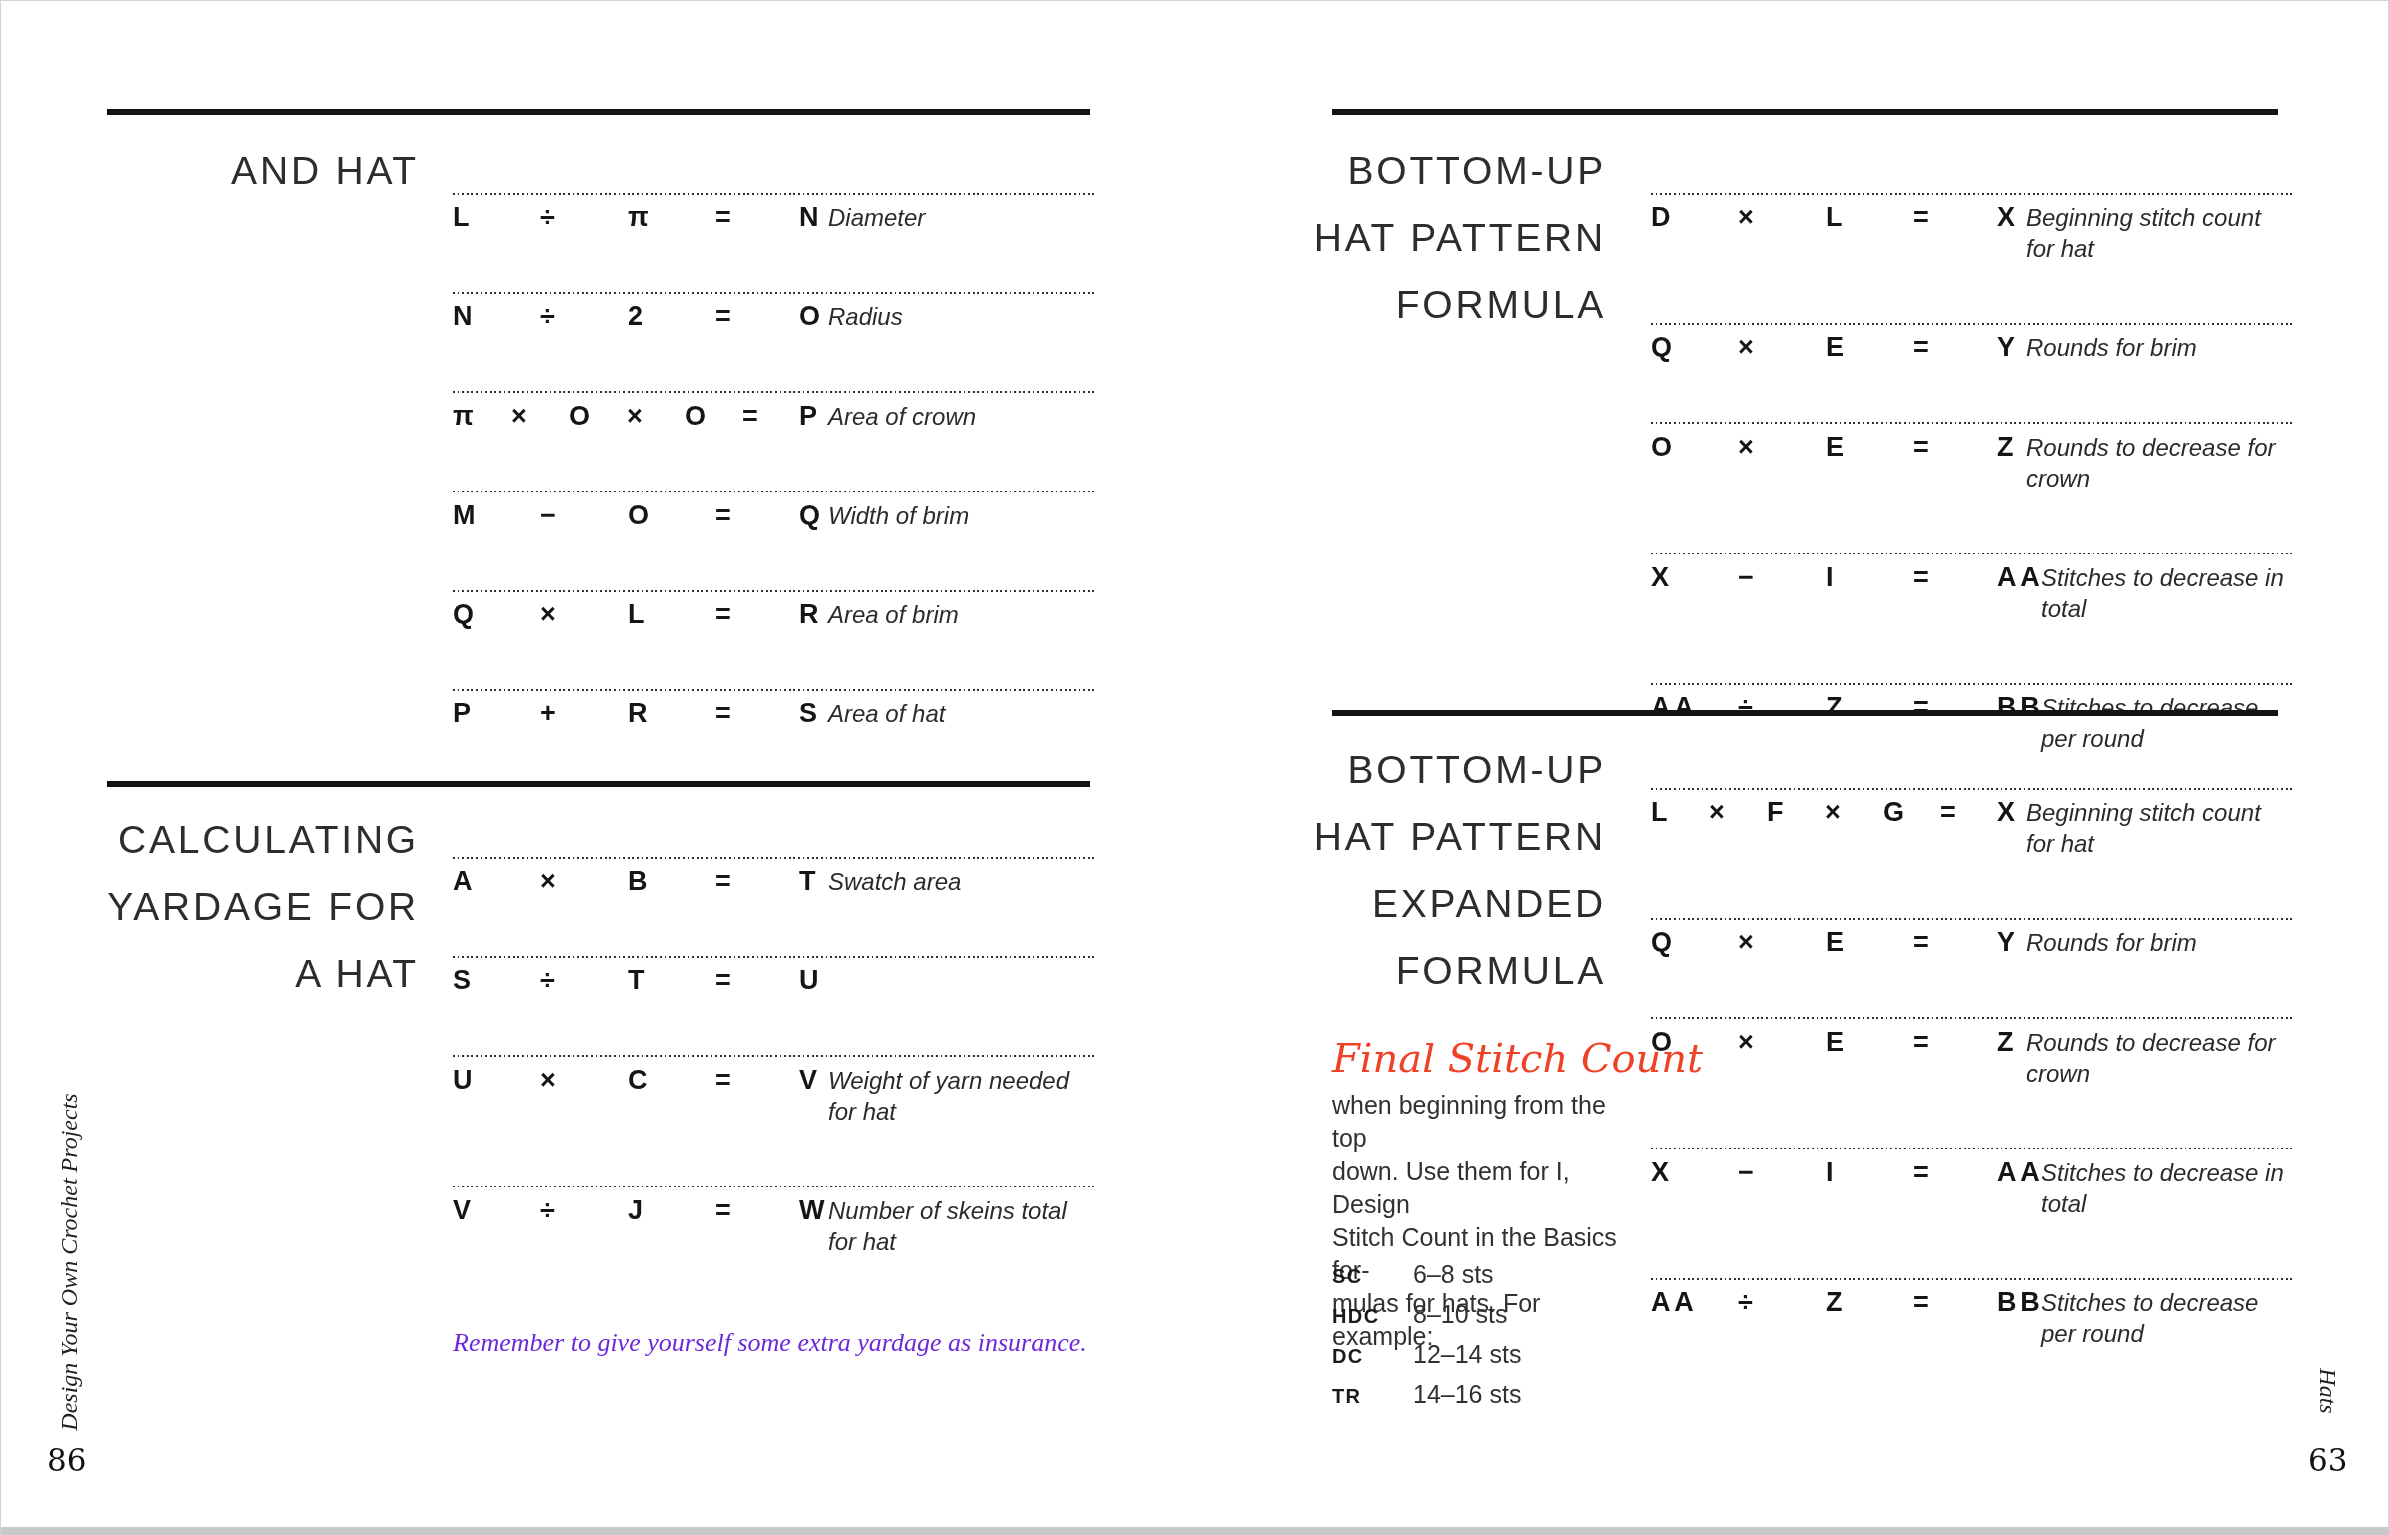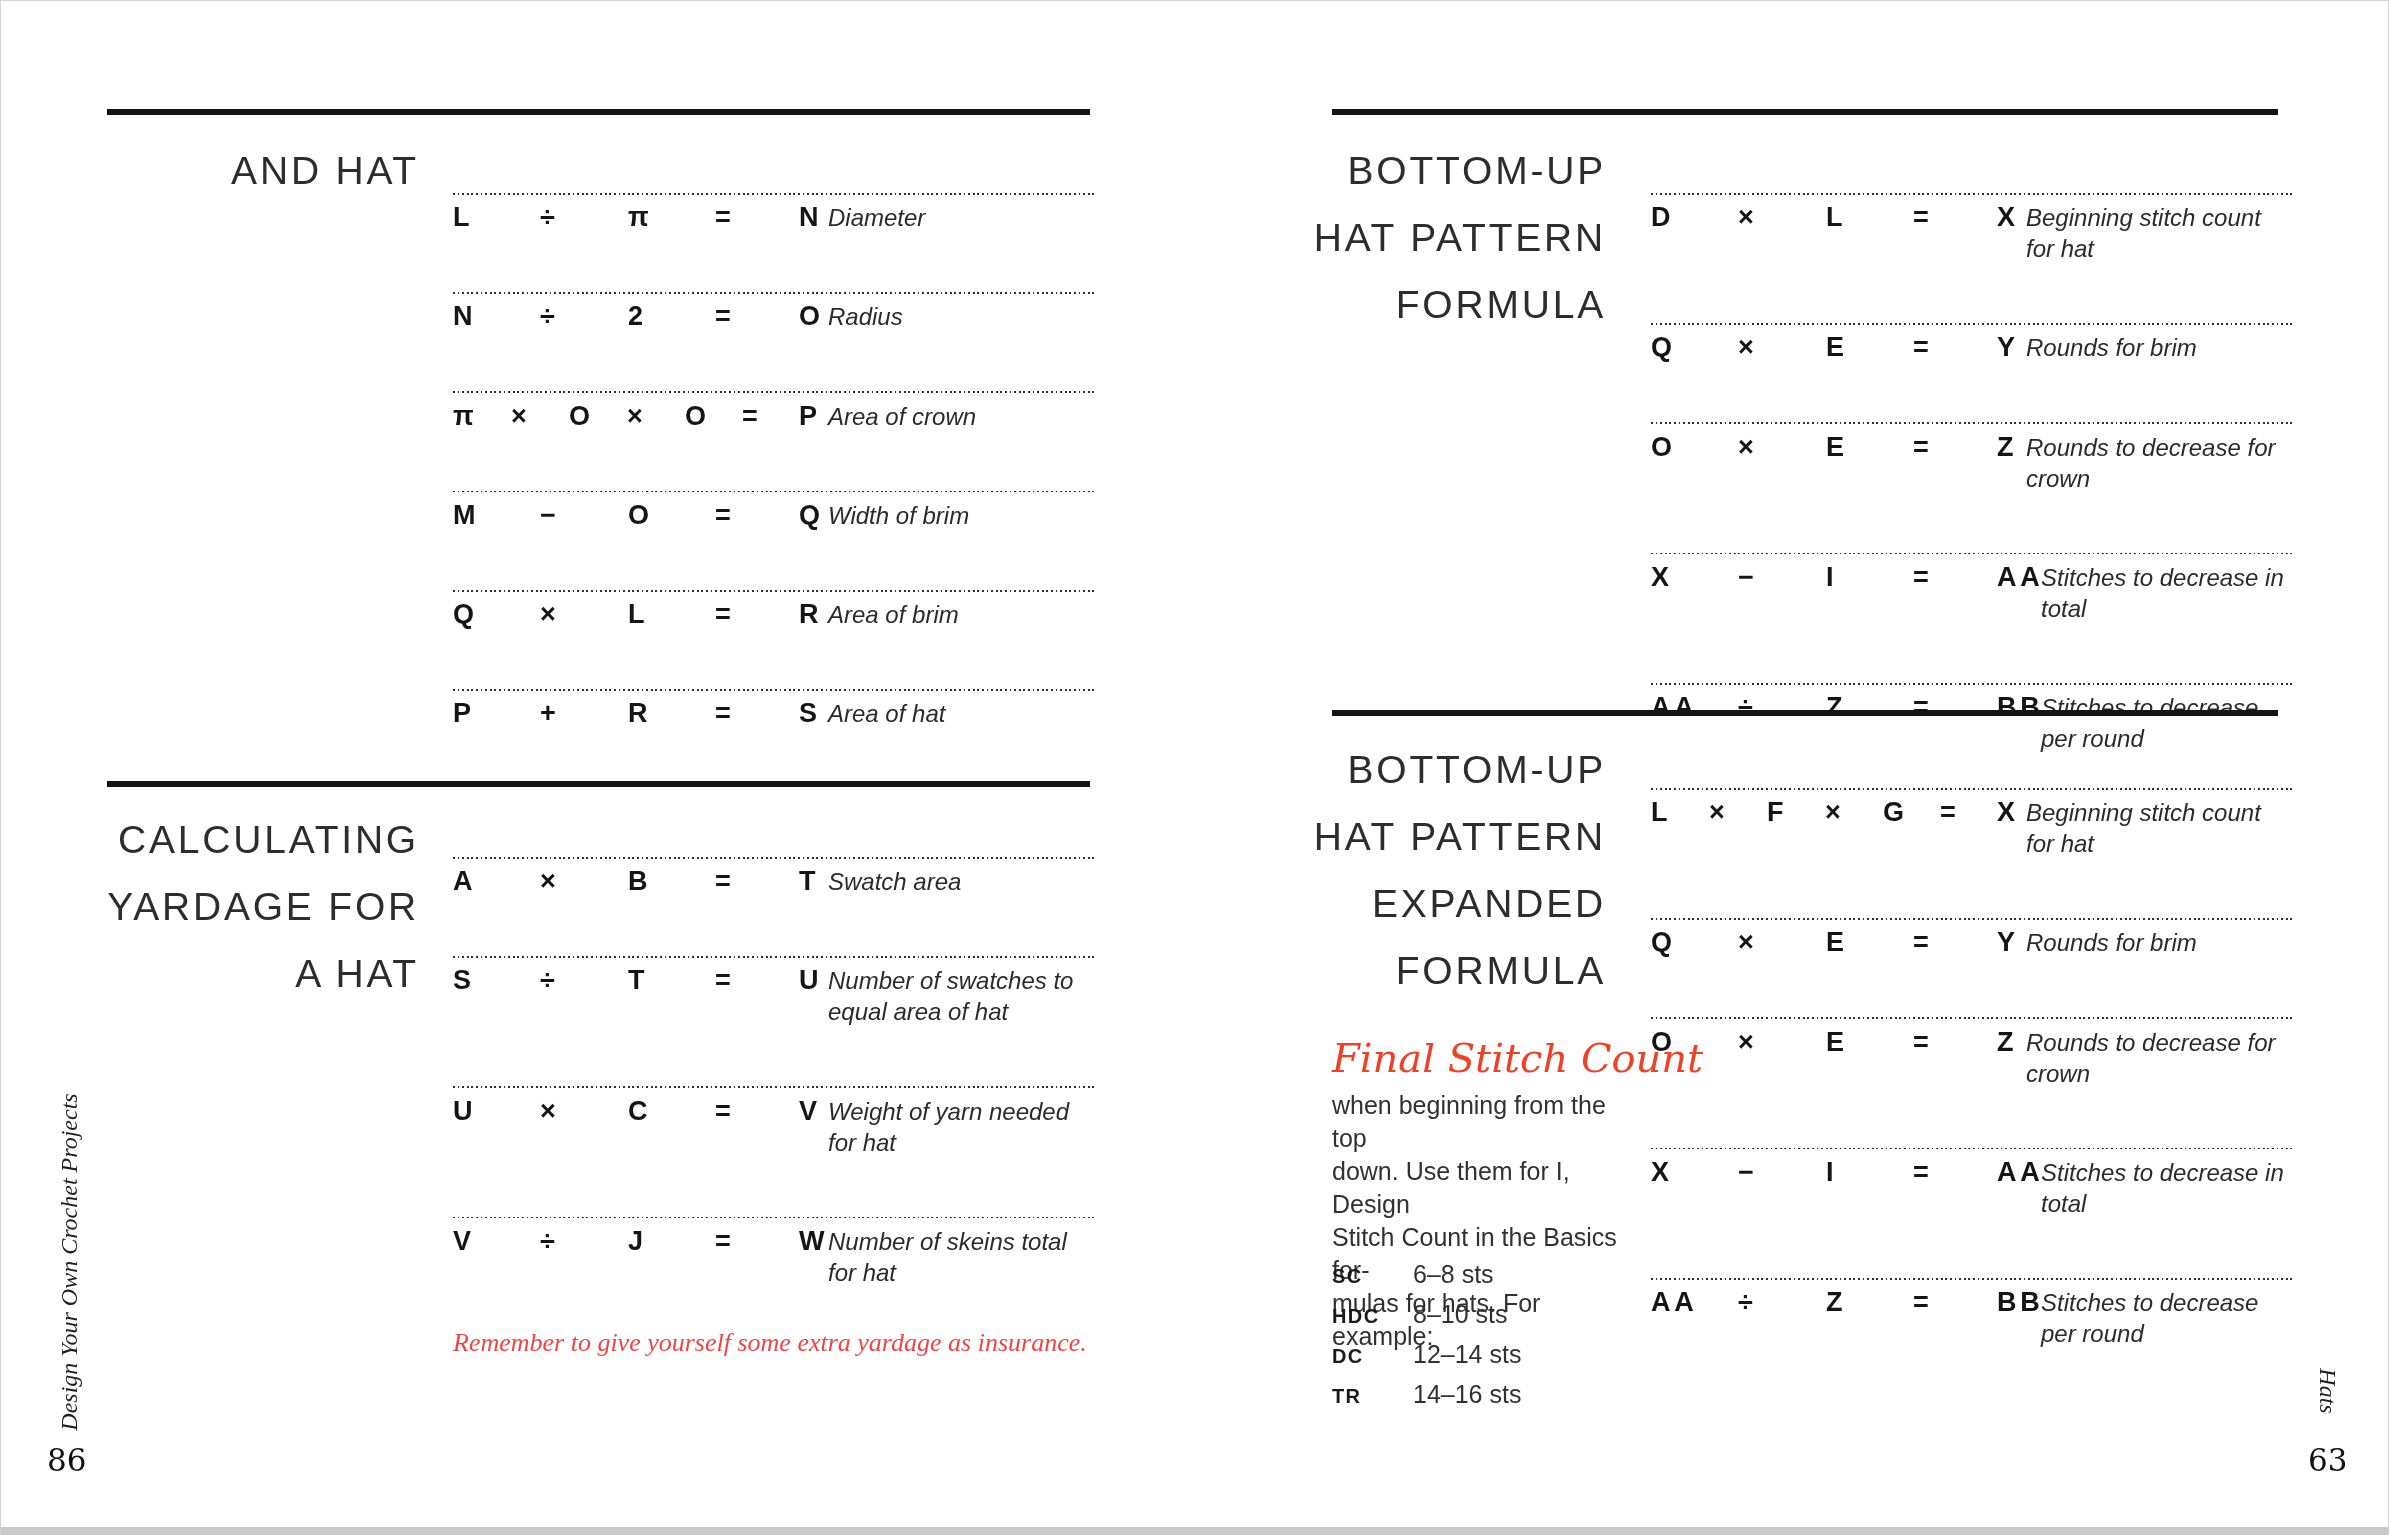--- a/index.html
+++ b/index.html
@@ -19,21 +19,21 @@
   .dotline { height:1.8px; background-image:repeating-linear-gradient(90deg,#2f2f2f 0 1.8px,transparent 1.8px 4.6px); }
   .frow-content { position:relative; padding-top:7.4px; min-height:31px; }
   .term {
     position:absolute; top:7.4px; font-weight:bold; font-size:27px; line-height:31px; color:#151515;
   }
   .term.wide { letter-spacing:3.7px; }
   .fdesc { margin-left:375px; font-style:italic; font-size:24px; line-height:31px; color:#2b2b2b; }
   .fdesc.shift { margin-left:390px; }
   .note {
     position:absolute; font-family:"Liberation Serif", serif; font-style:italic;
-    font-size:26px; color:#ef4444; white-space:nowrap;
+    font-size:26px; color:#6d28d9; white-space:nowrap;
   }
   .fsc-heading {
     position:absolute; font-family:"DejaVu Serif", serif; font-style:italic;
     font-size:40px; line-height:44px; white-space:nowrap;
   }
   .fsc-par { position:absolute; font-size:25px; line-height:33px; color:#313131; }
   .stitch-list { position:absolute; }
   .stitch-row { height:40px; }
   .stitch-label {
     display:inline-block; width:81px; font-weight:bold; font-size:20px;
@@ -163,24 +163,20 @@
           </div>
         </div>
         <div class="frow">
           <div class="dotline"></div>
           <div class="frow-content">
             <span class="term" style="left: 0px;">S</span>
             <span class="term" style="left: 87px;">÷</span>
             <span class="term" style="left: 175px;">T</span>
             <span class="term" style="left: 262px;">=</span>
             <span class="term" style="left: 346px;">U</span>
-            <div class="fdesc">
-              <div>Number of swatches to</div>
-              <div>equal area of hat</div>
-            </div>
           </div>
         </div>
         <div class="frow">
           <div class="dotline"></div>
           <div class="frow-content">
             <span class="term" style="left: 0px;">U</span>
             <span class="term" style="left: 87px;">×</span>
             <span class="term" style="left: 175px;">C</span>
             <span class="term" style="left: 262px;">=</span>
             <span class="term" style="left: 346px;">V</span>

